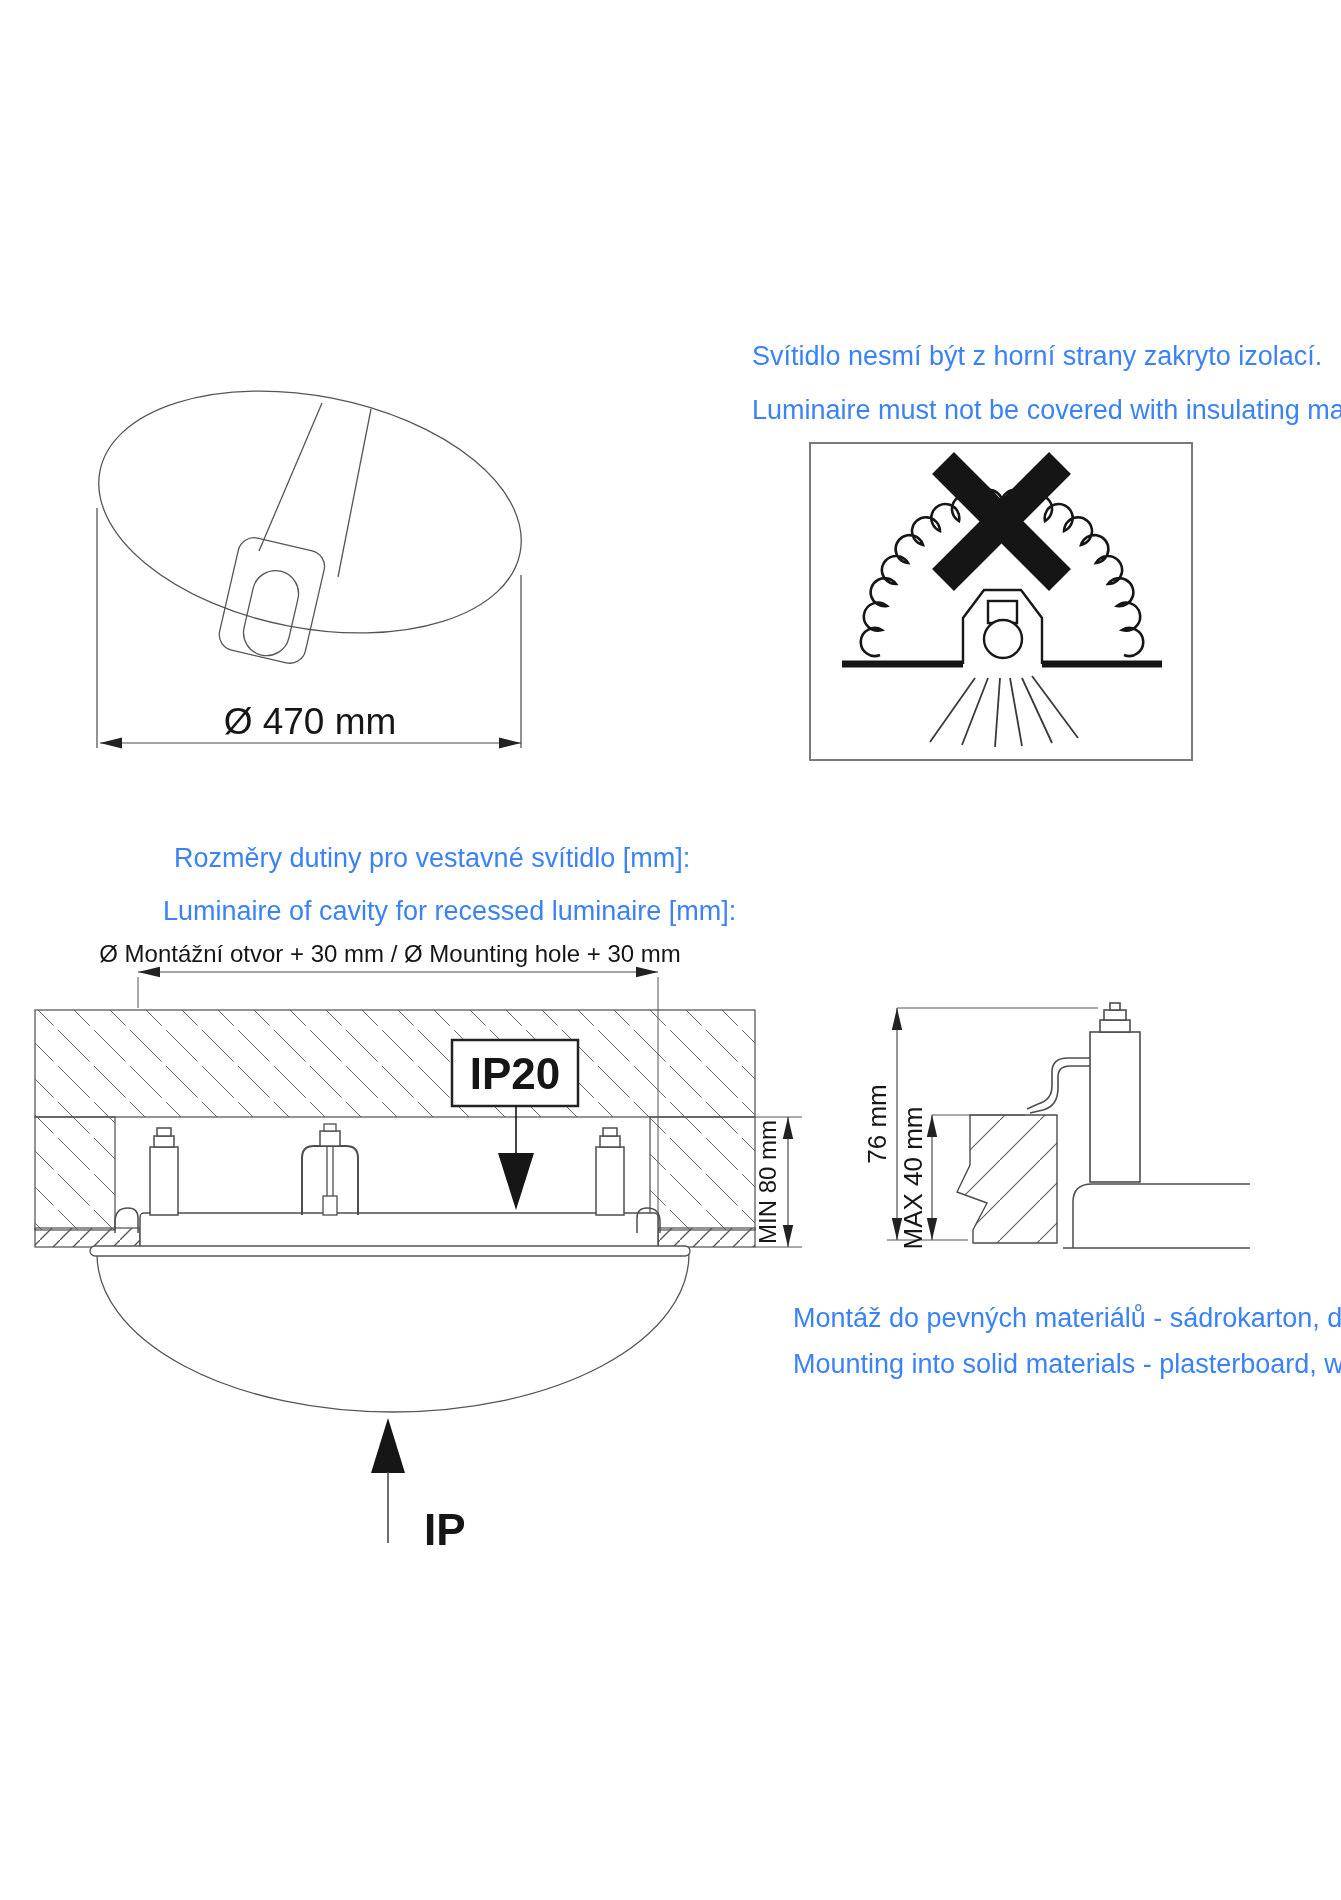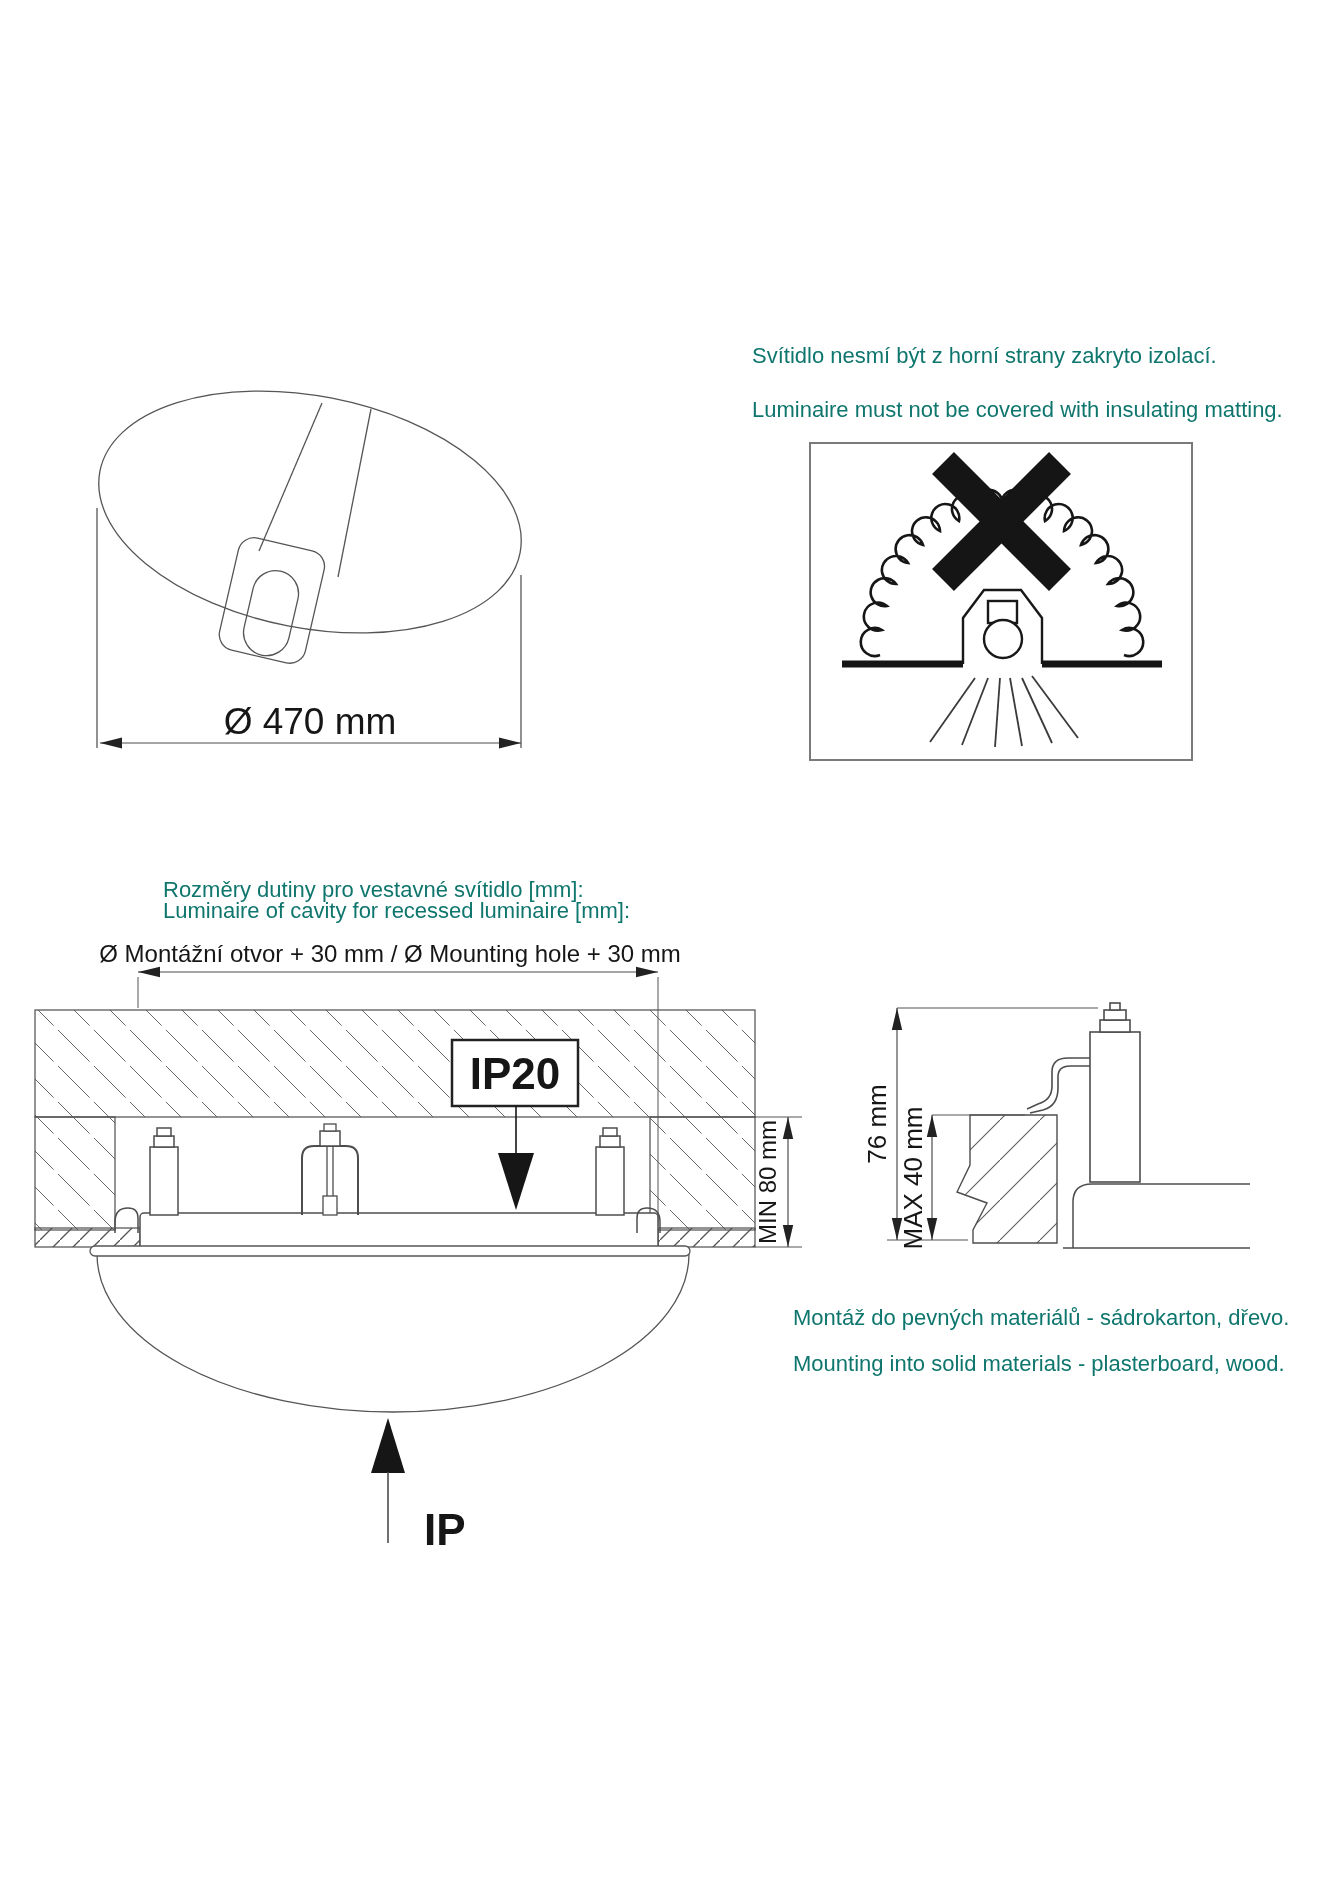--- a/index.html
+++ b/index.html
@@ -1,21 +1,21 @@
 <!DOCTYPE html>
 <html><head>
 <meta charset="utf-8">
 <style>
   html,body{margin:0;padding:0;background:#fff;}
   .page{
     position:relative;width:1341px;height:1900px;background:#ffffff;
     font-family:"Liberation Sans",sans-serif;color:#1a1a1a;overflow:hidden;
   }
   .page svg{position:absolute;left:0;top:0;}
-  .txt{position:absolute;font-size:22px;line-height:30px;white-space:nowrap;color:#0f766e;}
+  .txt{position:absolute;font-size:27px;line-height:30px;white-space:nowrap;color:#3b82f6;}
   svg text{font-family:"Liberation Sans",sans-serif;fill:#161616;}
   .dimtext{font-size:24px;}
   .bigdim{font-size:37px;}
   .iptext{font-size:44px;font-weight:bold;}
 </style>
 </head>
 <body>
 
 <div class="page">
 
@@ -190,19 +190,19 @@
         <polygon points="932,1115 926.8,1137 937.2,1137" fill="#222"></polygon>
         <polygon points="932,1240 926.8,1218 937.2,1218" fill="#222"></polygon>
         <text transform="translate(922 1178) rotate(-90)" text-anchor="middle" font-size="26">MAX 40 mm</text>
       </g>
     </g>
   </svg>
 
   <div class="txt" style="left:752px;top:341px;">Svítidlo nesmí být z horní strany zakryto izolací.</div>
   <div class="txt" style="left:752px;top:395px;">Luminaire must not be covered with insulating matting.</div>
 
-  <div class="txt" style="left:163px;top:843px;margin-top:32px;">Rozměry dutiny pro vestavné svítidlo [mm]:</div>
+  <div class="txt" style="left:174px;top:843px;">Rozměry dutiny pro vestavné svítidlo [mm]:</div>
   <div class="txt" style="left:163px;top:896px;">Luminaire of cavity for recessed luminaire [mm]:</div>
 
   <div class="txt" style="left:793px;top:1303px;">Montáž do pevných materiálů - sádrokarton, dřevo.</div>
   <div class="txt" style="left:793px;top:1349px;">Mounting into solid materials - plasterboard, wood.</div>
 
 </div>
 
 </body></html>

